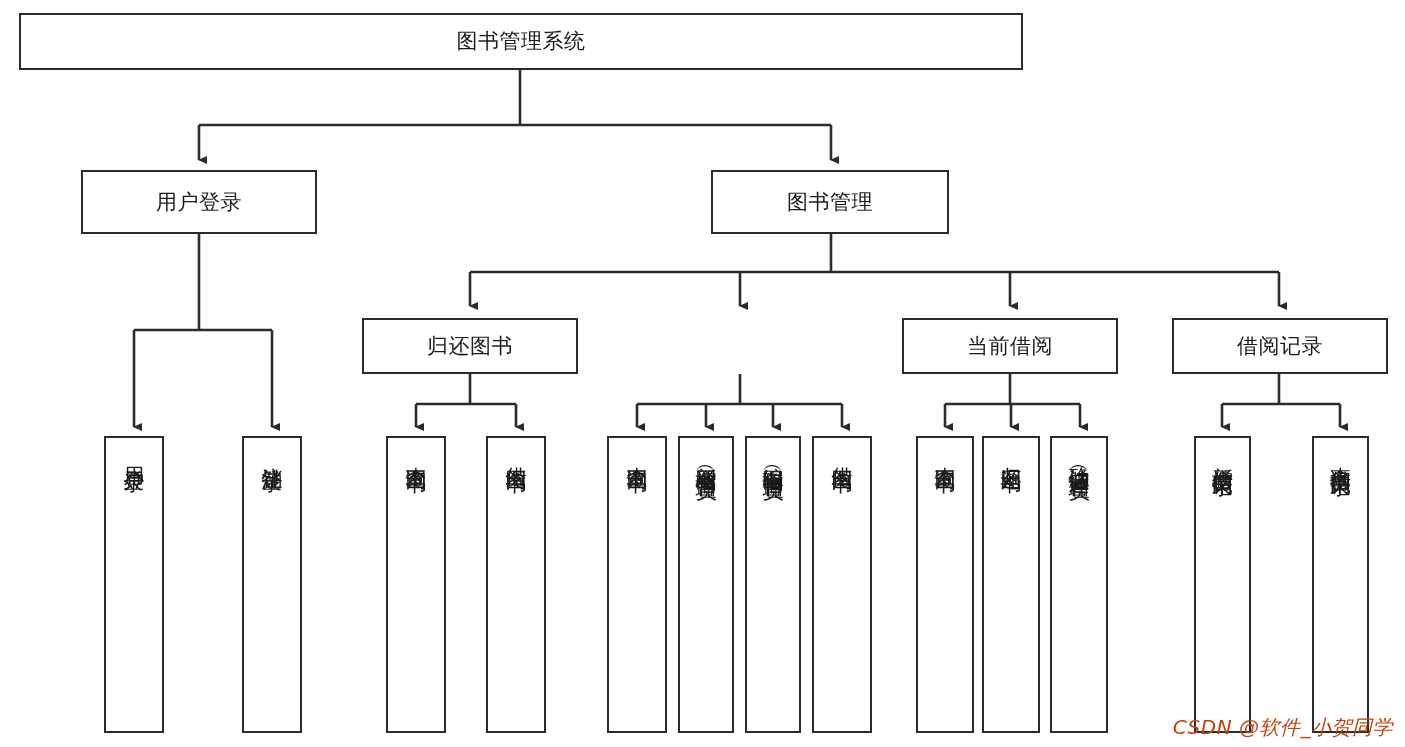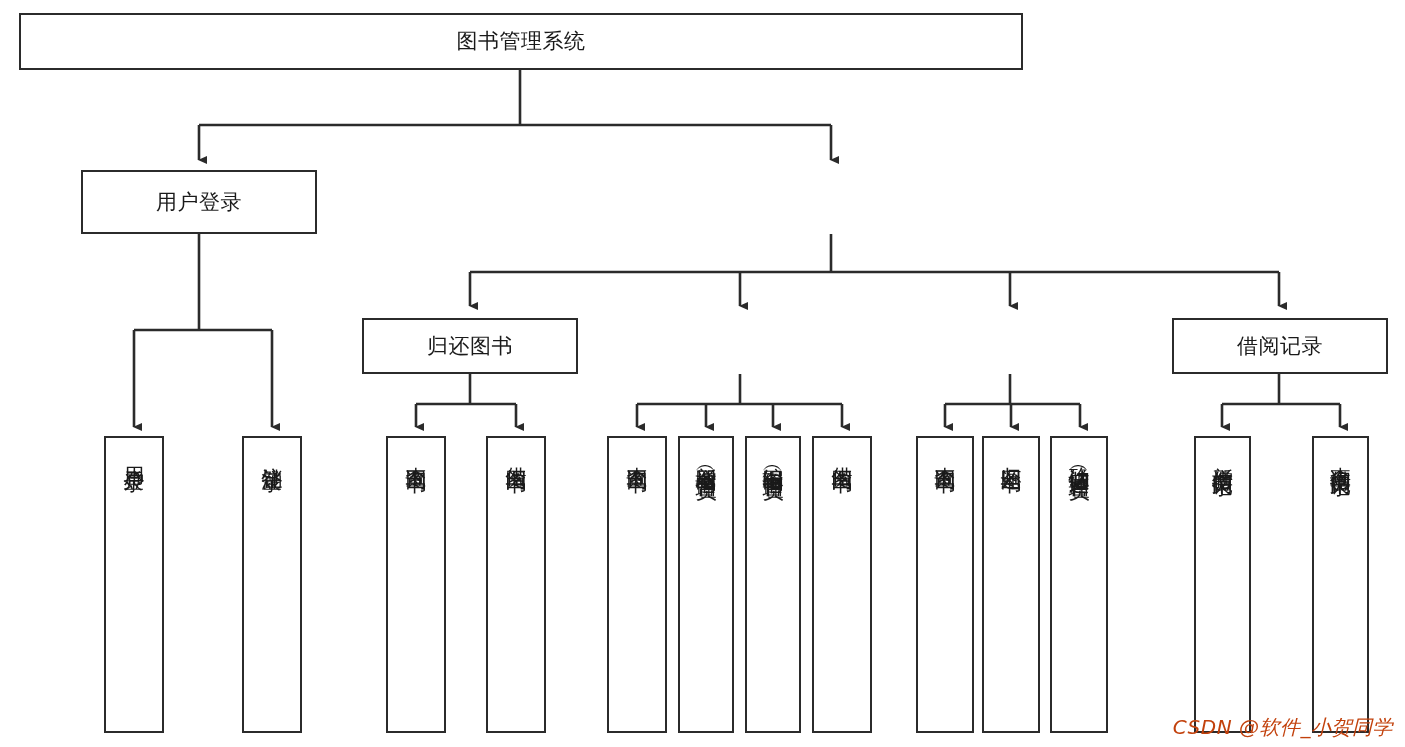--- a/index.html
+++ b/index.html
@@ -131,24 +131,30 @@
     </g>
   </svg>
 
   <div class="node node-root" style="left:19px; top:13px; width:1004px; height:57px;">
     <span class="node-label">图书管理系统</span>
   </div>
 
   <div class="node node-l1" style="left:81px; top:170px; width:236px; height:64px;">
     <span class="node-label">用户登录</span>
   </div>
+  <div class="node node-l1" style="left:711px; top:170px; width:238px; height:64px;">
+    <span class="node-label">图书管理</span>
+  </div>
 
   <div class="node node-l2" style="left:362px; top:318px; width:216px; height:56px;">
     <span class="node-label">归还图书</span>
   </div>
+  <div class="node node-l2" style="left:902px; top:318px; width:216px; height:56px;">
+    <span class="node-label">当前借阅</span>
+  </div>
   <div class="node node-l2" style="left:1172px; top:318px; width:216px; height:56px;">
     <span class="node-label">借阅记录</span>
   </div>
 
   <div class="node node-leaf" style="left:104px; top:436px; width:60px; height:297px;">
     <span class="node-label">用户登录</span>
   </div>
   <div class="node node-leaf" style="left:242px; top:436px; width:60px; height:297px;">
     <span class="node-label">注销登录</span>
   </div>

